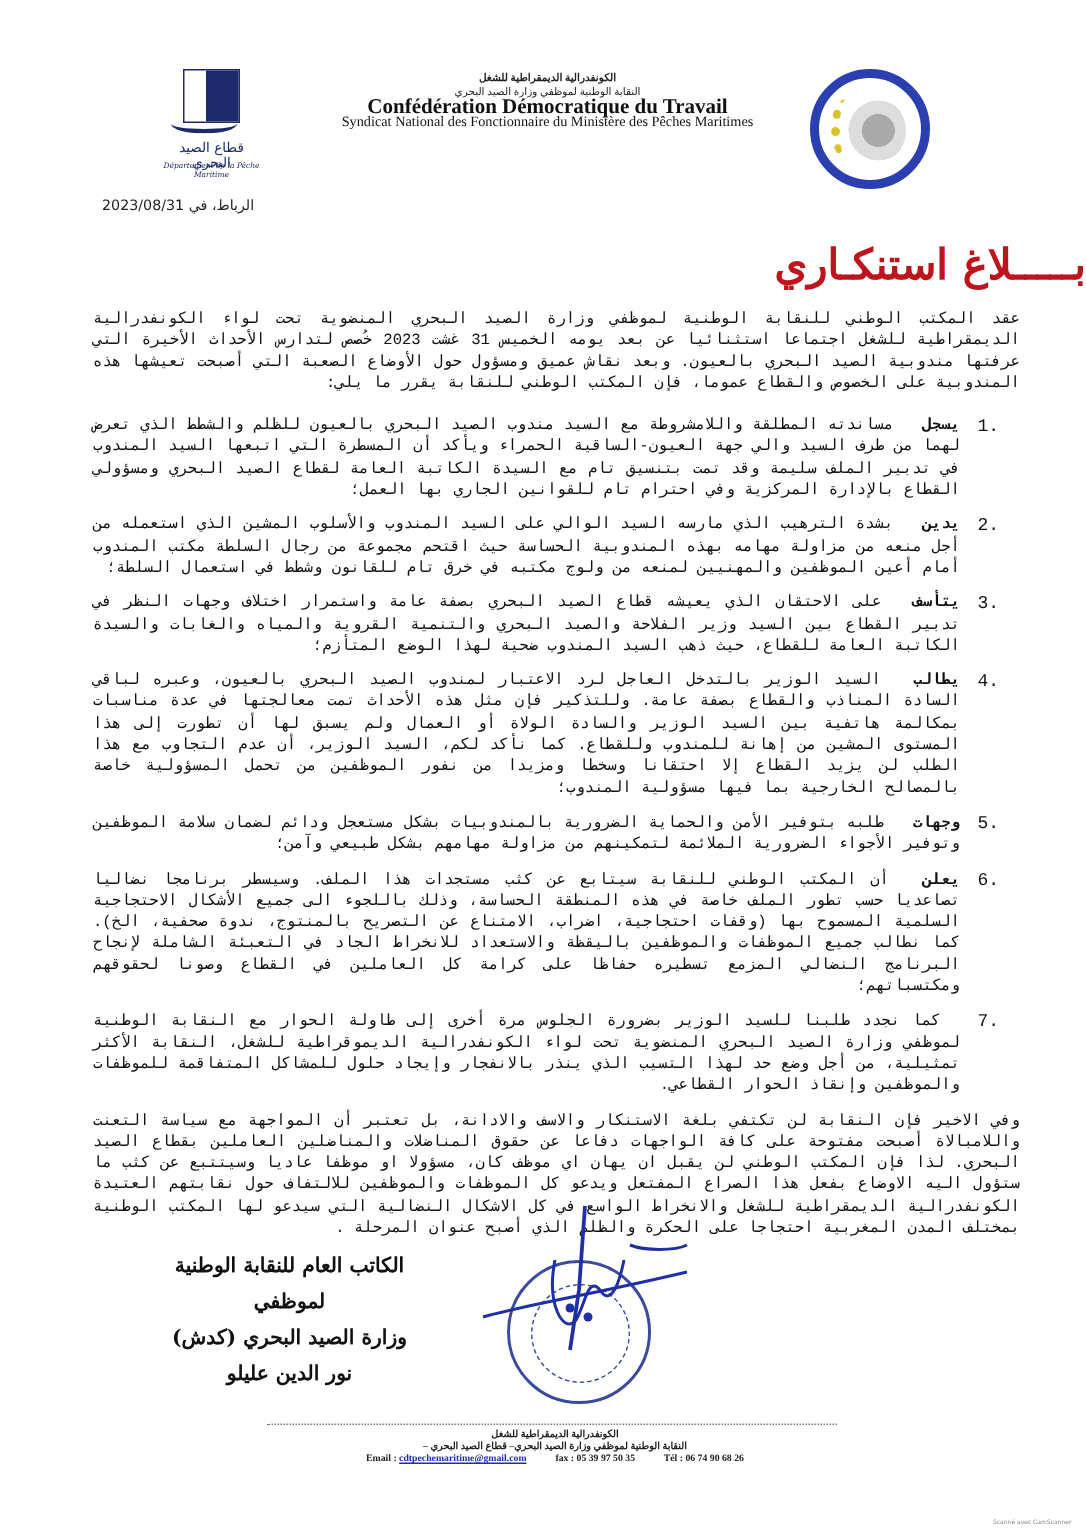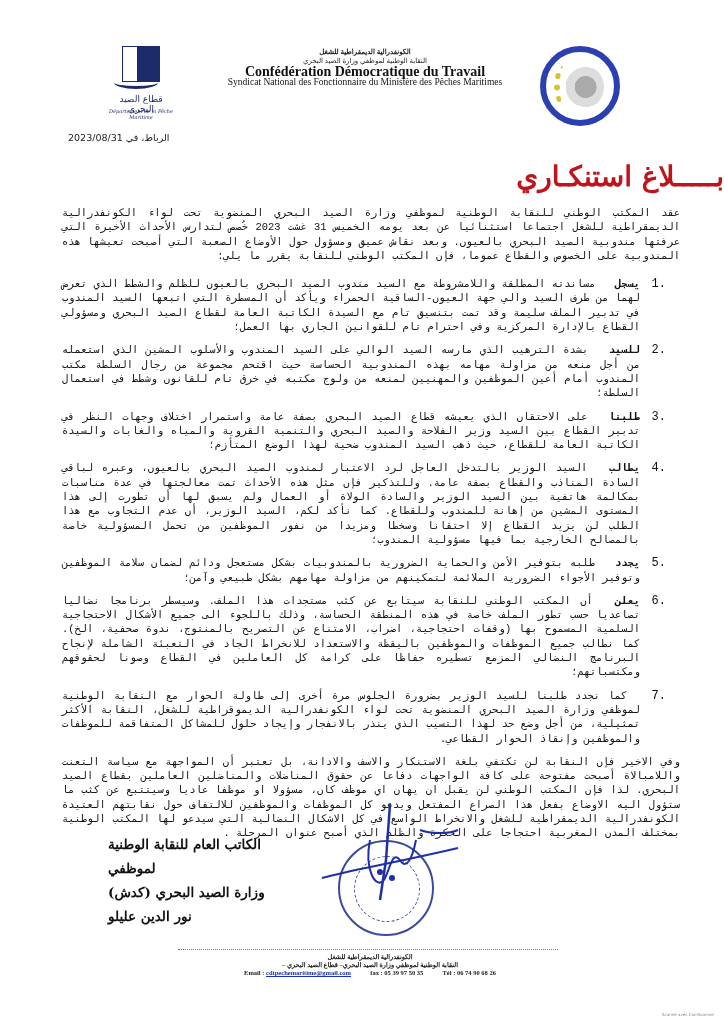--- a/index.html
+++ b/index.html
@@ -34,21 +34,21 @@
   .body { position:absolute; left:62px; top:206px; width:618px; direction:rtl; text-align:justify; font-family:Liberation Mono, monospace; font-size:10.4px; line-height:14.3px; color:#111; }
   .intro { margin:0 0 14px 0; }
   .items { margin:0; padding:0; list-style:none; }
   .item { position:relative; padding-right:40px; margin:0 0 9px 0; }
   .item .num { position:absolute; right:14px; top:0; font-size:12px; direction:ltr; }
   .item .verb { font-weight:bold;margin-left:13px; }
   .closing { margin:6px 0 10px 0; }
   .long-live { text-align:center; margin:6px 0 0 0; }
 
   
-  .sig-block { position:absolute; left:108px; top:832px; width:170px; text-align:left; font-family:"DejaVu Serif", serif; font-weight:bold; font-size:13.5px; line-height:24px; direction:rtl; color:#111; }
+  .sig-block { position:absolute; left:108px; top:832px; width:170px; text-align:center; font-family:"DejaVu Serif", serif; font-weight:bold; font-size:13.5px; line-height:24px; direction:rtl; color:#111; }
   .stamp { position:absolute; left:338px; top:840px; width:96px; height:96px; border-radius:50%; border:2px solid #3a4a9c; box-sizing:border-box; }
   .stamp .stamp-inner { position:absolute; left:14px; top:14px; width:64px; height:64px; border-radius:50%; border:1px dashed #3a4a9c; }
   .signature { position:absolute; left:320px; top:800px; width:140px; height:110px; }
 
   
   .footer-rule { position:absolute; left:178px; top:949px; width:380px; border-top:1px dotted #777; }
   .footer { position:absolute; left:180px; top:953px; width:380px; text-align:center; font-family:"Liberation Serif", serif; font-size:6.5px; line-height:8px; color:#222; }
   .footer .ar { direction:rtl; font-weight:bold; }
   .footer .contact { font-weight:bold; font-size:6.5px; white-space:nowrap; }
   .footer .email-link { color:#1a2eb5; text-decoration:underline; }
@@ -88,33 +88,33 @@
   <div class="body">
     <p class="intro">عقد المكتب الوطني للنقابة الوطنية لموظفي وزارة الصيد البحري المنضوية تحت لواء الكونفدرالية الديمقراطية للشغل اجتماعا استثنائيا عن بعد يومه الخميس 31 غشت 2023 خُصص لتدارس الأحداث الأخيرة التي عرفتها مندوبية الصيد البحري بالعيون. وبعد نقاش عميق ومسؤول حول الأوضاع الصعبة التي أصبحت تعيشها هذه المندوبية على الخصوص والقطاع عموما، فإن المكتب الوطني للنقابة يقرر ما يلي:</p>
 
     <ol class="items">
       <li class="item">
         <span class="num">1.</span>
         <span class="verb">يسجل</span><span> مساندته المطلقة واللامشروطة مع السيد مندوب الصيد البحري بالعيون للظلم والشطط الذي تعرض لهما من طرف السيد والي جهة العيون-الساقية الحمراء ويأكد أن المسطرة التي اتبعها السيد المندوب في تدبير الملف سليمة وقد تمت بتنسيق تام مع السيدة الكاتبة العامة لقطاع الصيد البحري ومسؤولي القطاع بالإدارة المركزية وفي احترام تام للقوانين الجاري بها العمل؛</span>
       </li>
       <li class="item">
         <span class="num">2.</span>
-        <span class="verb">للسيد</span><span> بشدة الترهيب الذي مارسه السيد الوالي على السيد المندوب والأسلوب المشين الذي استعمله من أجل منعه من مزاولة مهامه بهذه المندوبية الحساسة حيث اقتحم مجموعة من رجال السلطة مكتب المندوب أمام أعين الموظفين والمهنيين لمنعه من ولوج مكتبه في خرق تام للقانون وشطط في استعمال السلطة؛</span>
+        <span class="verb">يدين</span><span> بشدة الترهيب الذي مارسه السيد الوالي على السيد المندوب والأسلوب المشين الذي استعمله من أجل منعه من مزاولة مهامه بهذه المندوبية الحساسة حيث اقتحم مجموعة من رجال السلطة مكتب المندوب أمام أعين الموظفين والمهنيين لمنعه من ولوج مكتبه في خرق تام للقانون وشطط في استعمال السلطة؛</span>
       </li>
       <li class="item">
         <span class="num">3.</span>
-        <span class="verb">طلبنا</span><span> على الاحتقان الذي يعيشه قطاع الصيد البحري بصفة عامة واستمرار اختلاف وجهات النظر في تدبير القطاع بين السيد وزير الفلاحة والصيد البحري والتنمية القروية والمياه والغابات والسيدة الكاتبة العامة للقطاع، حيث ذهب السيد المندوب ضحية لهذا الوضع المتأزم؛</span>
+        <span class="verb">يتأسف</span><span> على الاحتقان الذي يعيشه قطاع الصيد البحري بصفة عامة واستمرار اختلاف وجهات النظر في تدبير القطاع بين السيد وزير الفلاحة والصيد البحري والتنمية القروية والمياه والغابات والسيدة الكاتبة العامة للقطاع، حيث ذهب السيد المندوب ضحية لهذا الوضع المتأزم؛</span>
       </li>
       <li class="item">
         <span class="num">4.</span>
         <span class="verb">يطالب</span><span> السيد الوزير بالتدخل العاجل لرد الاعتبار لمندوب الصيد البحري بالعيون، وعبره لباقي السادة المناذب والقطاع بصفة عامة. وللتذكير فإن مثل هذه الأحداث تمت معالجتها في عدة مناسبات بمكالمة هاتفية بين السيد الوزير والسادة الولاة أو العمال ولم يسبق لها أن تطورت إلى هذا المستوى المشين من إهانة للمندوب وللقطاع. كما نأكد لكم، السيد الوزير، أن عدم التجاوب مع هذا الطلب لن يزيد القطاع إلا احتقانا وسخطا ومزيدا من نفور الموظفين من تحمل المسؤولية خاصة بالمصالح الخارجية بما فيها مسؤولية المندوب؛</span>
       </li>
       <li class="item">
         <span class="num">5.</span>
-        <span class="verb">يجدد</span><span> طلبه بتوفير الأمن والحماية الضرورية بالمندوبيات بشكل مستعجل ودائم لضمان سلامة الموظفين وتوفير الأجواء الضرورية الملائمة لتمكينهم من مزاولة مهامهم بشكل طبيعي وآمن؛</span>
+        <span class="verb">وجهات</span><span> طلبه بتوفير الأمن والحماية الضرورية بالمندوبيات بشكل مستعجل ودائم لضمان سلامة الموظفين وتوفير الأجواء الضرورية الملائمة لتمكينهم من مزاولة مهامهم بشكل طبيعي وآمن؛</span>
       </li>
       <li class="item">
         <span class="num">6.</span>
         <span class="verb">يعلن</span><span> أن المكتب الوطني للنقابة سيتابع عن كثب مستجدات هذا الملف. وسيسطر برنامجا نضاليا تصاعديا حسب تطور الملف خاصة في هذه المنطقة الحساسة، وذلك باللجوء الى جميع الأشكال الاحتجاجية السلمية المسموح بها (وقفات احتجاجية، اضراب، الامتناع عن التصريح بالمنتوج، ندوة صحفية، الخ). كما نطالب جميع الموظفات والموظفين باليقظة والاستعداد للانخراط الجاد في التعبئة الشاملة لإنجاح البرنامج النضالي المزمع تسطيره حفاظا على كرامة كل العاملين في القطاع وصونا لحقوقهم ومكتسباتهم؛</span>
       </li>
       <li class="item">
         <span class="num">7.</span>
         <span class="verb"></span><span>كما نجدد طلبنا للسيد الوزير بضرورة الجلوس مرة أخرى إلى طاولة الحوار مع النقابة الوطنية لموظفي وزارة الصيد البحري المنضوية تحت لواء الكونفدرالية الديموقراطية للشغل، النقابة الأكثر تمثيلية، من أجل وضع حد لهذا التسيب الذي ينذر بالانفجار وإيجاد حلول للمشاكل المتفاقمة للموظفات والموظفين وإنقاذ الحوار القطاعي.</span>
       </li>
     </ol>

